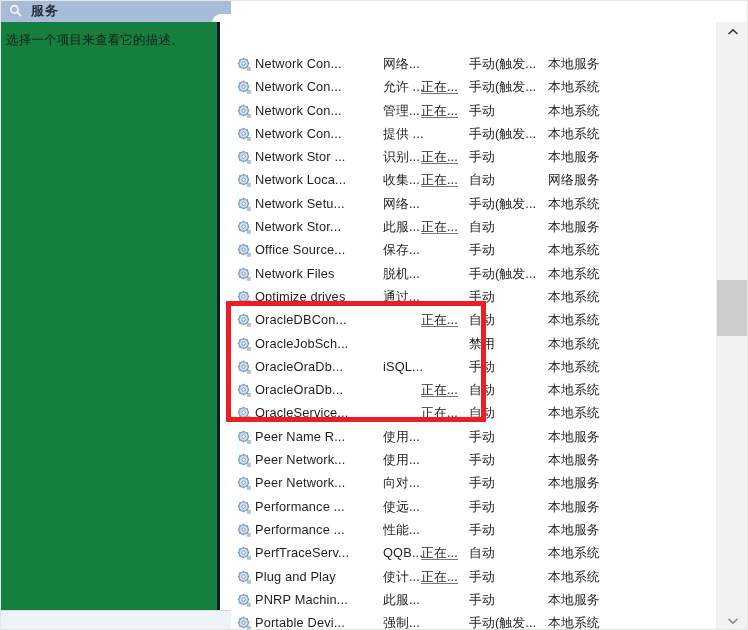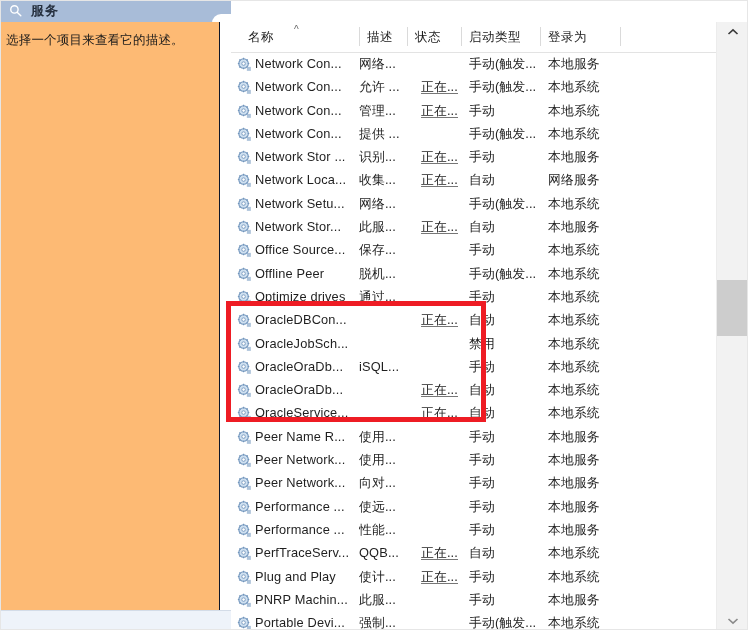--- a/index.html
+++ b/index.html
@@ -50,22 +50,22 @@
     letter-spacing: 1px;
     line-height: 18px;
     font-weight: bold;
   }
 
   
   #left-panel {
     position: absolute;
     left: 0; top: 22px;
     width: 220px; height: 588px;
-    background: #fdba74;
-    border-right: 1px solid #0f172a;
+    background: #15803d;
+    border-right: 3px solid #0f172a;
   }
   #left-desc {
     position: absolute;
     left: 6px; top: 10px;
     font-size: 12.5px;
     color: #1a1a1a;
     line-height: 17px;
     letter-spacing: 0.2px;
   }
   #bottom-strip {
@@ -136,21 +136,21 @@
   .cell {
     position: absolute;
     top: 3px;
     font-size: 12.8px;
     color: #1f1f1f;
     letter-spacing: 0.15px;
     white-space: nowrap;
     overflow: hidden;
   }
   .c-name   { left: 24px;  max-width: 106px; }
-  .c-desc   { left: 128px; max-width: 44px; }
+  .c-desc   { left: 152px; max-width: 44px; }
   .c-state  { left: 168px; max-width: 50px;
               text-decoration: underline;
               text-decoration-color: #777;
               text-underline-offset: 2px; margin-left: 22px; }
   .c-start  { left: 238px; max-width: 75px; }
   .c-logon  { left: 317px; max-width: 78px; }
 
   
   #red-box {
     position: absolute;
@@ -230,33 +230,20 @@
     <div id="tab-corner"></div>
   </div>
 
   <div id="left-panel">
     <div id="left-desc">选择一个项目来查看它的描述。</div>
   </div>
   <div id="bottom-strip"></div>
 
   <div id="list-pane">
 
-    <div id="col-header">
-      <div class="col-head" style="left:17px">名称</div>
-      <div id="sort-caret">^</div>
-      <div class="col-sep" style="left:128px"></div>
-      <div class="col-head" style="left:136px">描述</div>
-      <div class="col-sep" style="left:176px"></div>
-      <div class="col-head" style="left:184px">状态</div>
-      <div class="col-sep" style="left:230px"></div>
-      <div class="col-head" style="left:238px">启动类型</div>
-      <div class="col-sep" style="left:309px"></div>
-      <div class="col-head" style="left:317px">登录为</div>
-      <div class="col-sep" style="left:389px"></div>
-    </div>
 
     <div id="rows">
         <div class="row">
           <svg class="svc-icon" viewBox="0 0 16 16">
             <circle cx="7" cy="7" r="5.1" fill="#cfe0f0" stroke="#6f93bb" stroke-width="1.1"></circle>
             <circle cx="7" cy="7" r="1.9" fill="#ffffff" stroke="#6f93bb" stroke-width="0.9"></circle>
             <g stroke="#6f93bb" stroke-width="1.1">
               <line x1="7" y1="0.9" x2="7" y2="2.6"></line>
               <line x1="7" y1="11.4" x2="7" y2="13.1"></line>
               <line x1="0.9" y1="7" x2="2.6" y2="7"></line>
@@ -459,21 +446,21 @@
               <line x1="7" y1="11.4" x2="7" y2="13.1"></line>
               <line x1="0.9" y1="7" x2="2.6" y2="7"></line>
               <line x1="11.4" y1="7" x2="13.1" y2="7"></line>
               <line x1="2.6" y1="2.6" x2="3.8" y2="3.8"></line>
               <line x1="10.2" y1="10.2" x2="11.4" y2="11.4"></line>
               <line x1="11.4" y1="2.6" x2="10.2" y2="3.8"></line>
               <line x1="3.8" y1="10.2" x2="2.6" y2="11.4"></line>
             </g>
             <path d="M10.5 10.5 h4.3 v4.3 h-4.3 z" fill="#9fb9d4" opacity="0.85"></path>
           </svg>
-          <div class="cell c-name">Offline Peer</div>
+          <div class="cell c-name">Network Files</div>
           <div class="cell c-desc">脱机...</div>
           <div class="cell c-state" style="text-decoration: none;"></div>
           <div class="cell c-start">手动(触发...</div>
           <div class="cell c-logon">本地系统</div>
         </div>
         <div class="row">
           <svg class="svc-icon" viewBox="0 0 16 16">
             <circle cx="7" cy="7" r="5.1" fill="#cfe0f0" stroke="#6f93bb" stroke-width="1.1"></circle>
             <circle cx="7" cy="7" r="1.9" fill="#ffffff" stroke="#6f93bb" stroke-width="0.9"></circle>
             <g stroke="#6f93bb" stroke-width="1.1">

